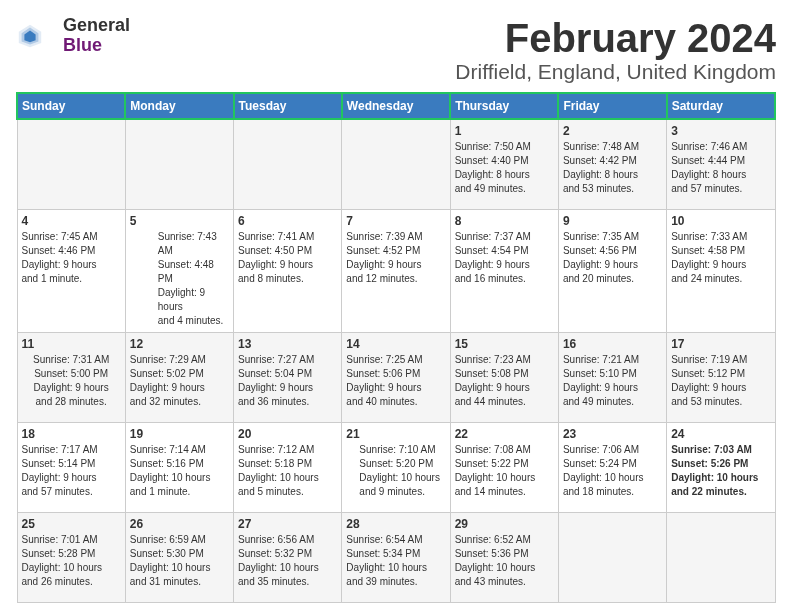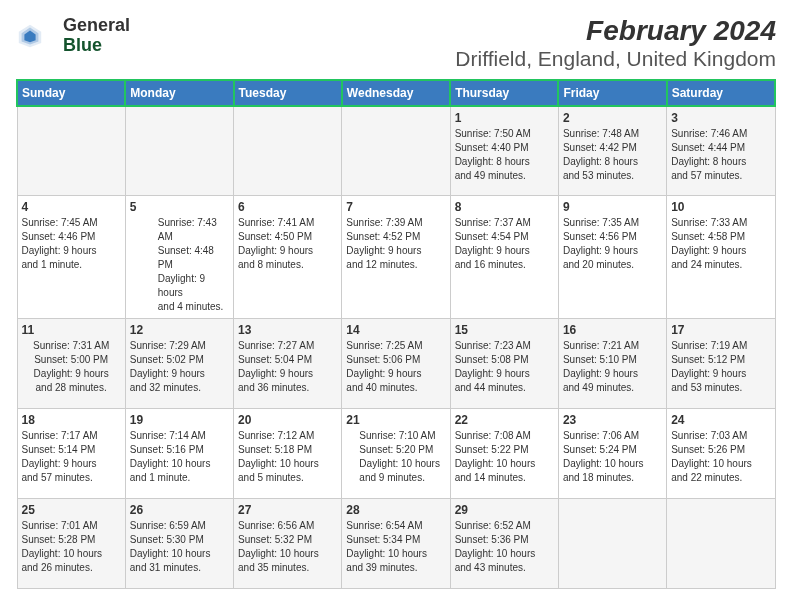--- a/index.html
+++ b/index.html
@@ -22,34 +22,33 @@
       gap: 19px;
       justify-content: space-between;
     }
     .logo-text {
       font-size: 18px;
       font-weight: bold;
       color: #333;
       line-height: 1.1;
     }
     .logo-text .general { display: block; }
-    .logo-text .blue { display: block; color: #14532d; }
+    .logo-text .blue { display: block; color: #701a75; }
     .logo-icon {
       width: 28px;
       height: 28px;
     }
     .title-area {
       text-align: right;
     }
     .month-title {
-      font-size: 28px;
+      font-size: 40px;
       font-weight: bold;
       color: #333;
       line-height: 1.1;
-      font-style: italic;
     }
     .location {
       font-size: 21px;
       color: #555;
     }
     table {
       width: 100%;
       border-collapse: collapse;
       table-layout: fixed;
     }
@@ -291,21 +290,21 @@
         </td>
         <td>
           <span class="day-number">23</span>
           <div class="day-info" style="white-space: pre-line;">Sunrise: 7:06 AM
 Sunset: 5:24 PM
 Daylight: 10 hours
 and 18 minutes.</div>
         </td>
         <td>
           <span class="day-number">24</span>
-          <div class="day-info" style="white-space: pre-line;">Sunrise: 7:03 AM
+          <div class="day-info" style="white-space: pre-line; font-weight: bold;">Sunrise: 7:03 AM
 Sunset: 5:26 PM
 Daylight: 10 hours
 and 22 minutes.</div>
         </td>
       </tr>
       <tr>
         <td>
           <span class="day-number">25</span>
           <div class="day-info" style="white-space: pre-line;">Sunrise: 7:01 AM
 Sunset: 5:28 PM

